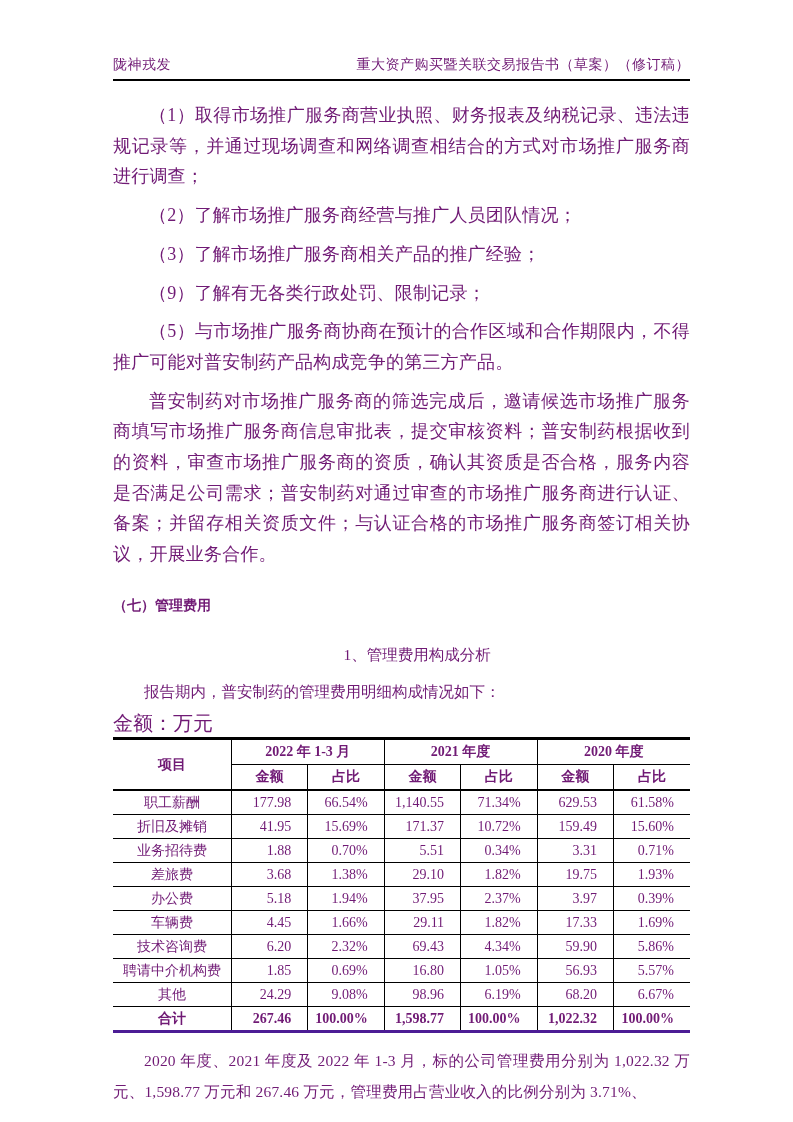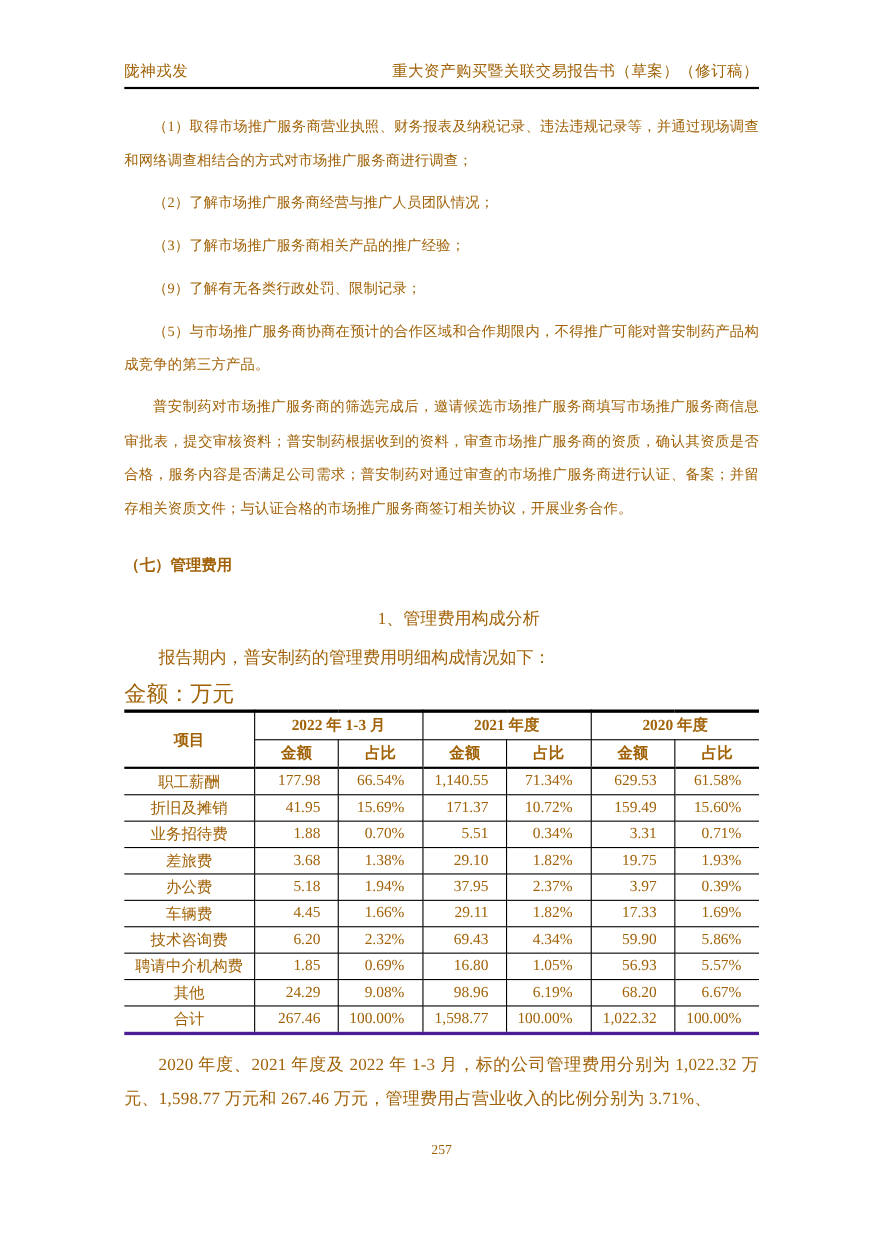--- a/index.html
+++ b/index.html
@@ -3,42 +3,42 @@
 <meta charset="utf-8">
 <style>
   html,body{margin:0;padding:0;background:#e8e8e8;}
   .page{
     position:relative;
     width:793px;height:1122px;
     background:#ffffff;
     margin:0 auto;
     overflow:hidden;
     font-family:"Liberation Serif","DejaVu Serif",serif;
-    color:#a16207;
+    color:#701a75;
   }
   .content{
     position:absolute;
     left:113px; top:0;
     width:577px;
   }
   
   .doc-header{
     padding-top:56px;
     display:flex;
     justify-content:space-between;
     align-items:flex-end;
     border-bottom:2px solid #000;
     padding-bottom:5px;
     font-size:14px;
     letter-spacing:0.5px;
   }
   
   .para{
     margin:0 0 8px 0;
-    font-size:13px;
+    font-size:18px;
     line-height:30.7px;
     text-align:justify;
     text-indent:2em;
     letter-spacing:0.2px;
   }
   .first-para{margin-top:19px;}
   .section-heading{
     margin:24px 0 0 0;
     font-family:"Liberation Sans","DejaVu Sans",sans-serif;
     font-weight:bold;
@@ -78,21 +78,21 @@
     padding:0 2px;
     height:23px;
     vertical-align:middle;
   }
   table.expense th{font-weight:bold;text-align:center;height:24px;}
   table.expense .no-l{border-left:none;}
   table.expense .no-r{border-right:none;}
   table.expense tr.subhead th, table.expense th.item-head{border-bottom:2px solid #000;}
   table.expense td.item{text-align:center;}
   table.expense td.num{text-align:right;padding-right:16px;}
-  table.expense tr.total td{font-weight:normal;}
+  table.expense tr.total td{font-weight:bold;}
   .closing{
     margin:13px 0 0 0;
     font-size:15.5px;
     line-height:30.7px;
     text-align:justify;
     text-indent:2em;
     letter-spacing:0.2px;
   }
   .page-number{
     margin-top:22px;

